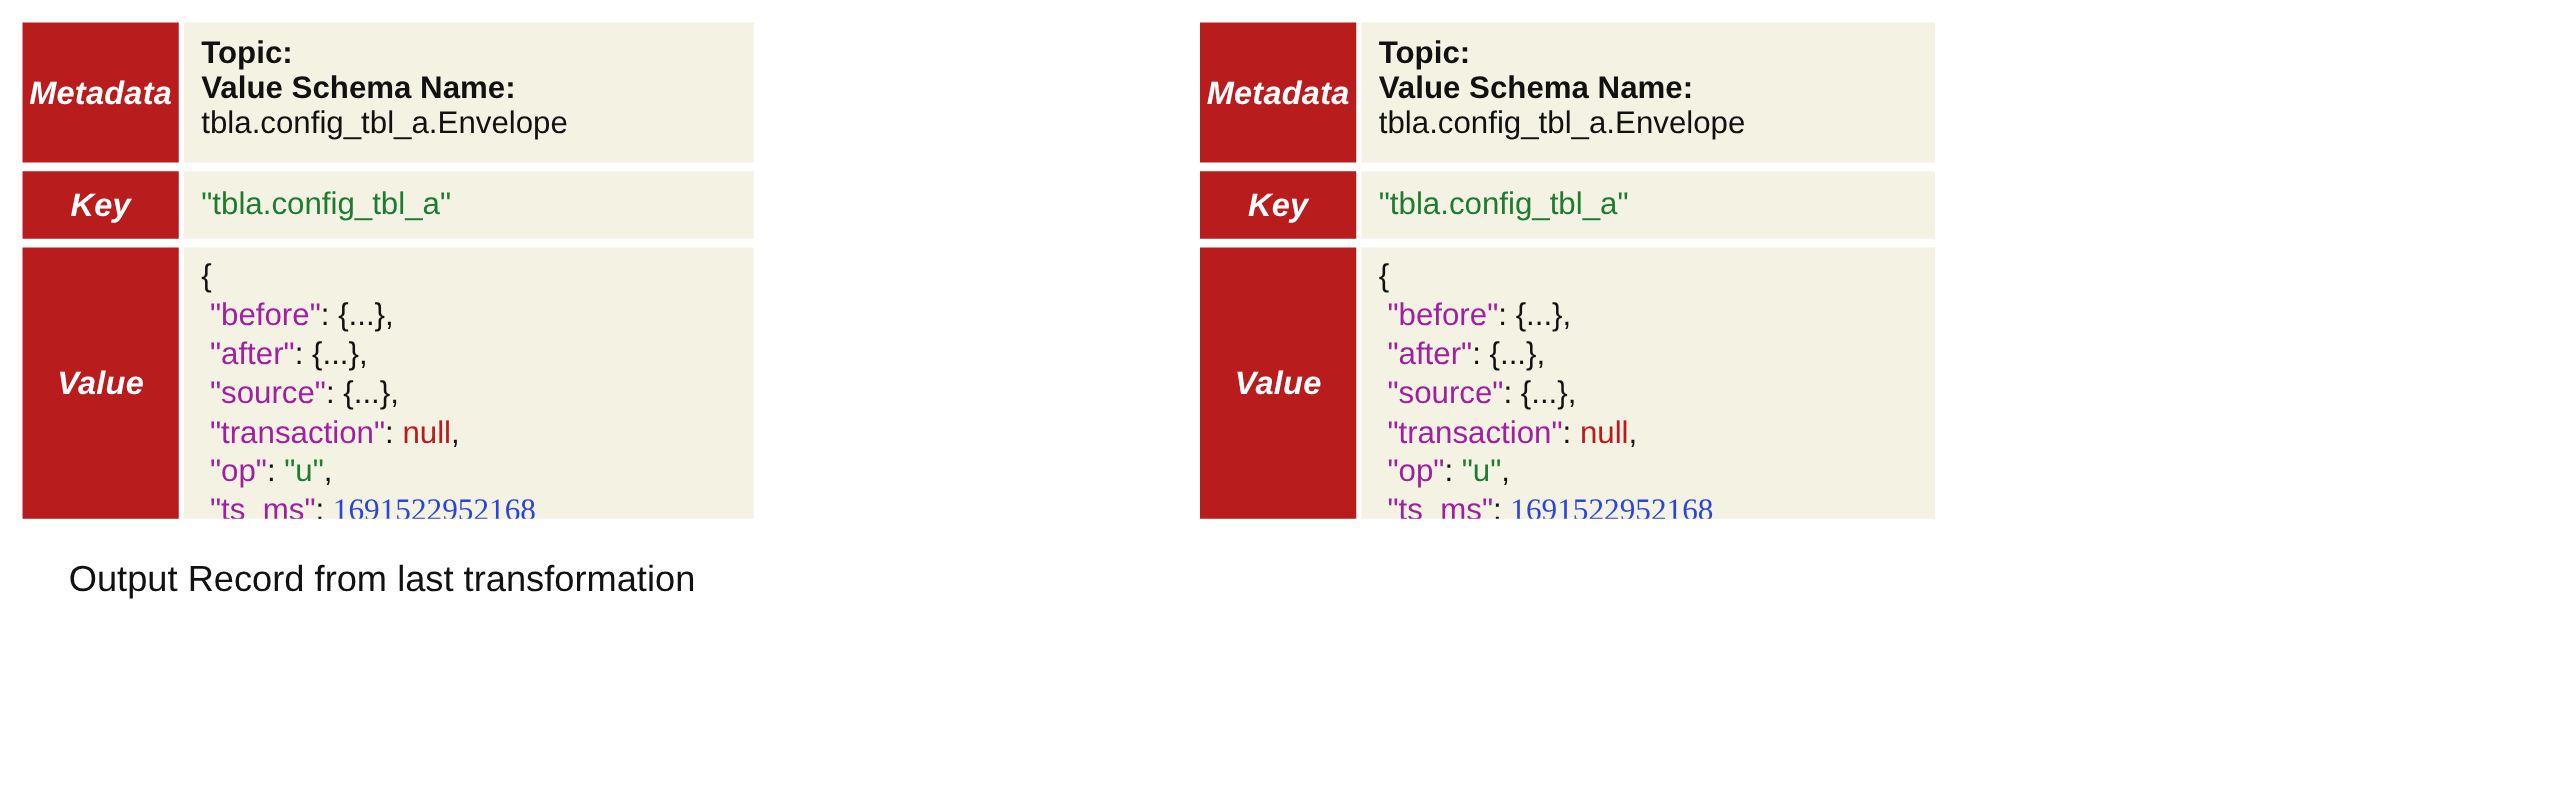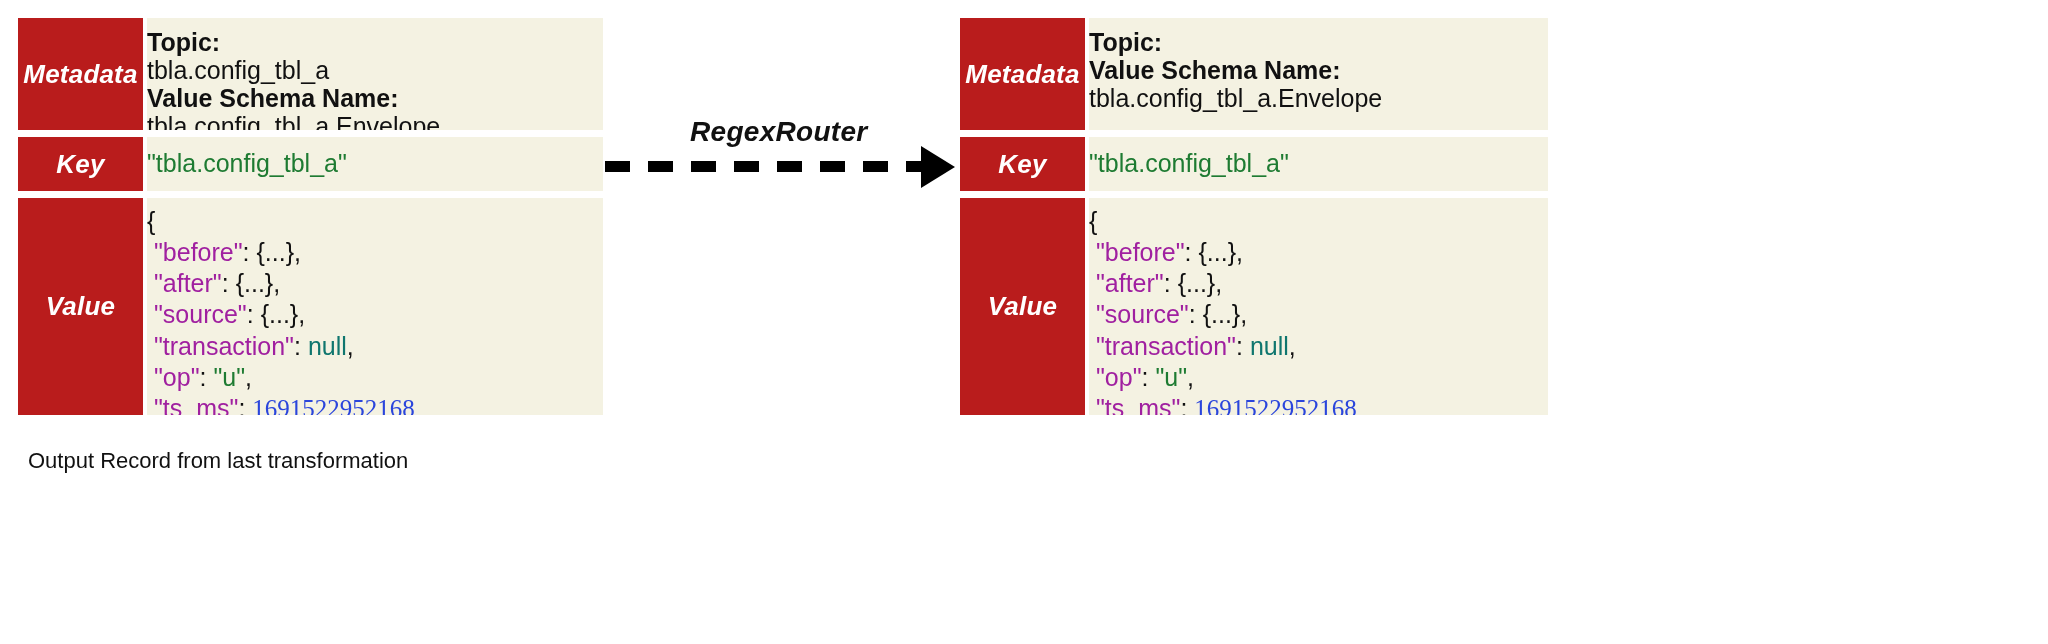--- a/index.html
+++ b/index.html
@@ -41,21 +41,21 @@
     font-weight: bold;
     font-size: 26px;
     display: flex;
     align-items: center;
     justify-content: center;
     letter-spacing: 0.2px;
   }
   .rec-cell {
     flex: 1 1 auto;
     background: #F4F2E2;
-    padding: 10px 0 10px 0;
+    padding: 10px 0 10px 14px;
     box-sizing: border-box;
     overflow: hidden;
   }
 
   
   .meta-line {
     font-size: 25px;
     line-height: 1.12;
     color: #111111;
     white-space: nowrap;
@@ -75,21 +75,21 @@
   .json {
     font-size: 25px;
     line-height: 1.245;
     color: #111111;
     white-space: pre;
   }
   .json .k  { color: #A020A0; }
   .json .p  { color: #111111; }
   .json .s  { color: #1E7B32; }
   .json .n  { color: #2A45DC; font-family: Liberation Serif, serif; }
-  .json .nl { color: #0f766e; }
+  .json .nl { color: #b91c1c; }
 
   
   .arrow-wrap {
     position: absolute;
   }
   .arrow-label {
     position: absolute;
     font-size: 28px;
     font-weight: bold;
     font-style: italic;
@@ -113,37 +113,37 @@
     width: 0;
     height: 0;
     border-top: 21px solid transparent;
     border-bottom: 21px solid transparent;
     border-left: 34px solid #000000;
   }
 
   
   .caption {
     position: absolute;
-    font-size: 22px;
-    color: #111111;
-    white-space: nowrap;
+    font-size: 29px;
+    color: #111111;
+    white-space: nowrap;
+    margin-left: 27px;
   }
 </style>
 </head>
 <body>
 
 <div id="canvas">
 
   <div class="record-table" style="left:18px; top:18px; width:585px;">
 
     <div class="rec-row" style="height:112px;">
       <div class="rec-label" style="width:125px;">Metadata</div>
       <div class="rec-cell">
         <div class="meta-line bold">Topic:</div>
-        <div class="meta-line">tbla.config_tbl_a</div>
         <div class="meta-line bold">Value Schema Name:</div>
         <div class="meta-line">tbla.config_tbl_a.Envelope</div>
       </div>
     </div>
 
     <div class="rec-row" style="height:54px;">
       <div class="rec-label" style="width:125px;">Key</div>
       <div class="rec-cell" style="display:flex;align-items:center;padding-top:0;padding-bottom:0;">
         <div class="key-text">"tbla.config_tbl_a"</div>
       </div>
@@ -159,25 +159,20 @@
  <span class="k">"transaction"</span><span class="p">: </span><span class="nl">null</span><span class="p">,</span>
  <span class="k">"op"</span><span class="p">: </span><span class="s">"u"</span><span class="p">,</span>
  <span class="k">"ts_ms"</span><span class="p">: </span><span class="n">1691522952168</span><span class="p"></span>
 </div>
       </div>
     </div>
   </div>
 
   <div class="caption" style="left:28px; top:448px;">Output Record from last transformation</div>
 
-  <div class="arrow-wrap" style="left:605px; top:110px; width:350px; height:90px;">
-    <div class="arrow-label" style="left:85px; top:6px;">RegexRouter</div>
-    <div class="arrow-line" style="left:0px; top:51px; width:318px;"></div>
-    <div class="arrow-head" style="left:316px; top:36px;"></div>
-  </div>
 
   <div class="record-table" style="left:960px; top:18px; width:588px;">
 
     <div class="rec-row" style="height:112px;">
       <div class="rec-label" style="width:125px;">Metadata</div>
       <div class="rec-cell">
         <div class="meta-line bold">Topic:</div>
         <div class="meta-line bold">Value Schema Name:</div>
         <div class="meta-line">tbla.config_tbl_a.Envelope</div>
       </div>

